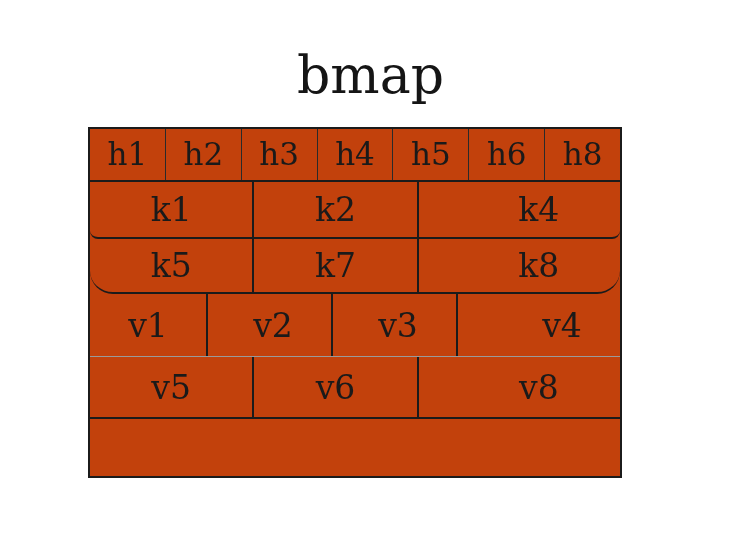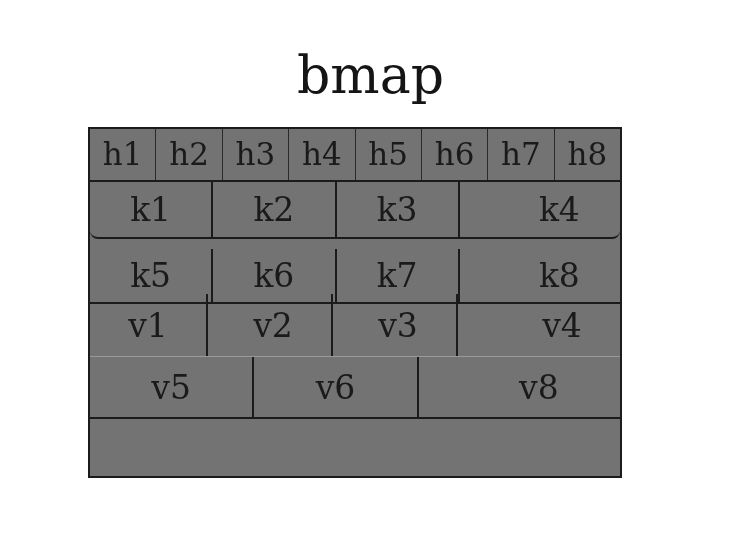--- a/index.html
+++ b/index.html
@@ -42,21 +42,21 @@
 
   
   #bmap-table {
     position: absolute;
     left: 88px;
     top: 127px;
     width: 534px;
     height: 351px;
     box-sizing: border-box;
     border: 2px solid #1b1b1b;
-    background: #737373;
+    background: #c2410c;
   }
 
   .row {
     position: absolute;
     left: 0;
     width: 100%;
     box-sizing: border-box;
     display: flex;
   }
 
@@ -97,23 +97,24 @@
   }
   .quad:last-child { border-right: none; margin-left: 39px; }
 
   #row-k1 {
     top: 53px;
     height: 57px;
     border-bottom: 2px solid #1b1b1b;
     border-radius: 8px;
   }
   #row-k2 {
-    top: 120px;
+    top: 110px;
     height: 55px;
     border-bottom: 2px solid #1b1b1b;
+    border-radius: 23px;
   }
   #row-v1 {
     top: 165px;
     height: 63px;
     border-bottom: 1px solid #9a9a9a;
     gap: 7px;
   }
   #row-v2 {
     top: 228px;
     height: 62px;
@@ -149,34 +150,31 @@
 
   <div id="bmap-table">
 
     <div class="row" id="row-h">
       <div class="cell">h1</div>
       <div class="cell">h2</div>
       <div class="cell">h3</div>
       <div class="cell">h4</div>
       <div class="cell">h5</div>
       <div class="cell">h6</div>
-      <div class="cell">h7</div>
       <div class="cell">h8</div>
     </div>
 
     <div class="row" id="row-k1">
       <div class="quad">k1</div>
       <div class="quad">k2</div>
-      <div class="quad">k3</div>
       <div class="quad">k4</div>
     </div>
 
     <div class="row" id="row-k2">
       <div class="quad">k5</div>
-      <div class="quad">k6</div>
       <div class="quad">k7</div>
       <div class="quad">k8</div>
     </div>
 
     <div class="row" id="row-v1">
       <div class="quad">v1</div>
       <div class="quad">v2</div>
       <div class="quad">v3</div>
       <div class="quad">v4</div>
     </div>

